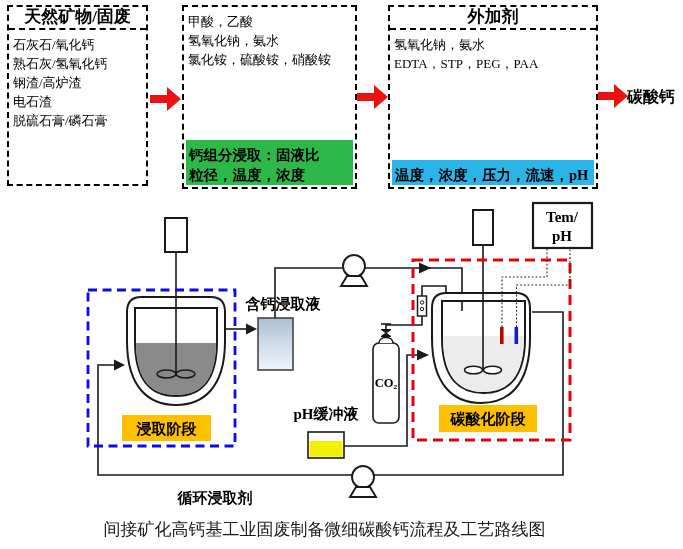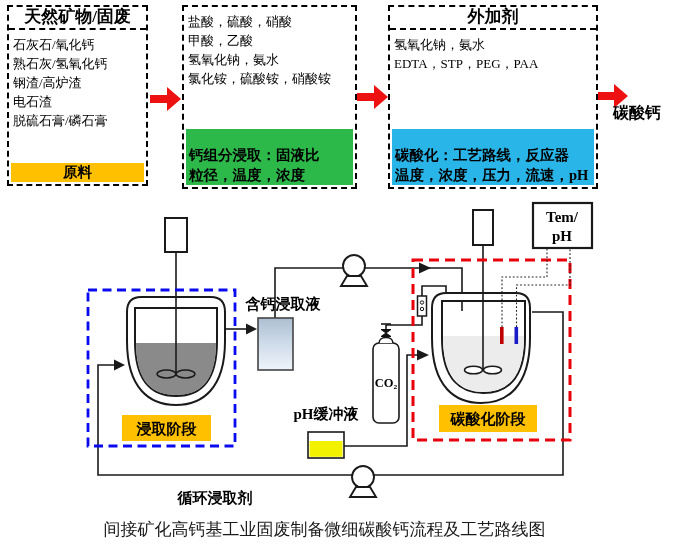--- a/index.html
+++ b/index.html
@@ -6,24 +6,24 @@
   .stage{position:relative;width:683px;height:549px;background:#fff;
          font-family:"Liberation Serif","DejaVu Serif",serif;overflow:hidden;}
   .stage svg{position:absolute;left:0;top:0;}
   .fbox{position:absolute;border:2px dashed #000;background:#fff;box-sizing:border-box;}
   .fbox .title{border-bottom:2px dashed #000;font-weight:bold;text-align:center;
                font-size:17px;height:21px;line-height:20px;white-space:nowrap;}
   .fbox .items{padding:5px 3px 0 4px;font-size:13px;line-height:19px;}
   .fbox .item{white-space:nowrap;}
   .fbox .footer{position:absolute;left:2px;right:2px;bottom:2px;font-weight:bold;color:#000;}
   .footer.single{text-align:center;font-size:14.5px;height:19px;line-height:19px;background:#FFC000;}
-  .footer.double{font-size:14.5px;line-height:20px;padding:16px 0 0 3px;}
+  .footer.double{font-size:14.5px;line-height:20px;padding:5px 0 0 3px;}
   .footer.green{background:#2DB84A;}
   .footer.blue{background:#29B5E8;}
-  .product{position:absolute;left:613px;top:87px;font-weight:bold;font-size:16px;white-space:nowrap;margin-top:16px;}
+  .product{position:absolute;left:627px;top:87px;font-weight:bold;font-size:16px;white-space:nowrap;}
   .caption{position:absolute;left:0;top:518px;width:649px;text-align:center;font-size:17px;color:#1a1a1a;}
   .dlabel{font:bold 15px "Liberation Serif","DejaVu Serif",serif;fill:#000;}
   .dsmall{font:bold 12.5px "Liberation Serif","DejaVu Serif",serif;fill:#000;}
   .pipe{stroke:#1a1a1a;stroke-width:1.6;fill:none;}
   .vessel{stroke:#1a1a1a;stroke-width:2;fill:#fff;}
   .thin{stroke:#1a1a1a;stroke-width:1.6;fill:none;}
 </style>
 </head>
 <body>
 
@@ -143,44 +143,41 @@
 
   <div class="fbox" style="left:7px;top:5px;width:141px;height:181px;">
     <div class="title">天然矿物/固废</div>
     <div class="items">
       <div class="item">石灰石/氧化钙</div>
       <div class="item">熟石灰/氢氧化钙</div>
       <div class="item">钢渣/高炉渣</div>
       <div class="item">电石渣</div>
       <div class="item">脱硫石膏/磷石膏</div>
     </div>
-    <div class="footer single">原料</div>
   </div>
 
   <div class="fbox" style="left:182px;top:5px;width:175px;height:184px;">
     <div class="items">
-      <div class="item">盐酸，硫酸，硝酸</div>
       <div class="item">甲酸，乙酸</div>
       <div class="item">氢氧化钠，氨水</div>
       <div class="item">氯化铵，硫酸铵，硝酸铵</div>
     </div>
     <div class="footer double green">
       <div>钙组分浸取：固液比</div>
       <div>粒径，温度，浓度</div>
     </div>
   </div>
 
   <div class="fbox" style="left:388px;top:5px;width:210px;height:184px;">
     <div class="title">外加剂</div>
     <div class="items">
       <div class="item">氢氧化钠，氨水</div>
       <div class="item">EDTA，STP，PEG，PAA</div>
     </div>
     <div class="footer double blue">
-      <div>碳酸化：工艺路线，反应器</div>
       <div>温度，浓度，压力，流速，pH</div>
     </div>
   </div>
 
   <div class="product">碳酸钙</div>
 
   <div class="caption">间接矿化高钙基工业固废制备微细碳酸钙流程及工艺路线图</div>
 </div>
 
 </body></html>

